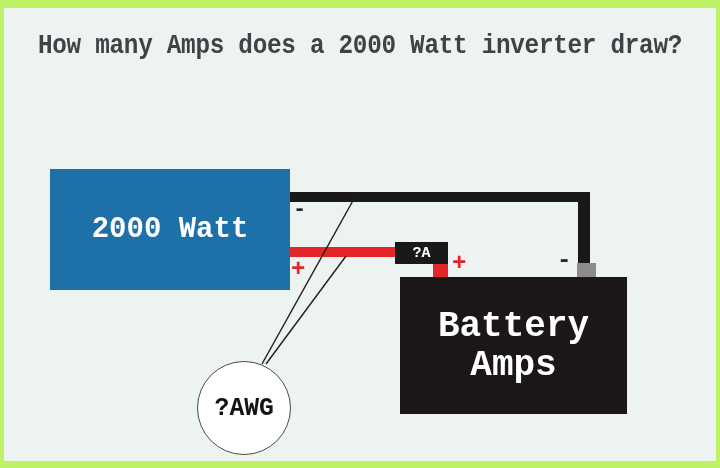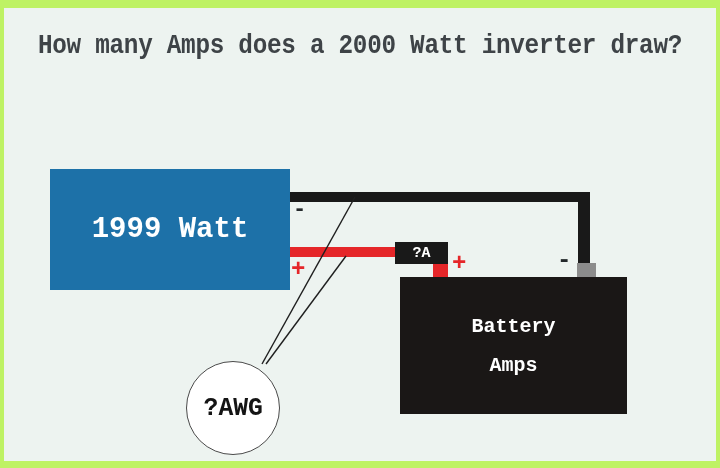--- a/index.html
+++ b/index.html
@@ -28,38 +28,38 @@
   .inverter{
     position:absolute;left:50px;top:169px;width:240px;height:121px;
     background:var(--inverter-blue,#1d71a8);
     color:#fff;font-weight:bold;font-size:29px;line-height:40px;
     display:flex;flex-direction:column;justify-content:center;align-items:center;
     text-align:center;
   }
   .battery{
     position:absolute;left:400px;top:277px;width:227px;height:137px;
     background:var(--battery-black,#1a1716);
-    color:#fff;font-weight:bold;font-size:20px;line-height:39px;
+    color:#fff;font-weight:bold;font-size:36px;line-height:39px;
     display:flex;flex-direction:column;justify-content:center;align-items:center;
     text-align:center;
   }
   .amp-box{
     position:absolute;left:395px;top:242px;width:53px;height:22px;
     background:var(--wire-black,#191919);color:#fff;
     font-size:15px;font-weight:bold;
     display:flex;align-items:center;justify-content:center;
   }
   .sign{position:absolute;font-weight:bold;line-height:1;}
   .minus-inv{left:293px;top:199px;font-size:22px;color:#23282b;}
   .plus-inv{left:291px;top:258px;font-size:24px;color:var(--wire-red,#e52629);}
   .plus-bat{left:452px;top:252px;font-size:24px;color:var(--wire-red,#e52629);}
   .minus-bat{left:557px;top:249px;font-size:24px;color:#23282b;}
   .callout-lines{position:absolute;left:0;top:0;width:720px;height:468px;pointer-events:none;}
   .awg-circle{
-    position:absolute;left:186px;top:361px;width:94px;height:94px;
+    position:absolute;left:197px;top:361px;width:94px;height:94px;
     background:#fff;border:1px solid #4a4a4a;border-radius:50%;
     display:flex;align-items:center;justify-content:center;
     box-sizing:border-box;
   }
   .awg-circle span{
     font-size:26px;font-weight:bold;color:#141414;
     transform:scaleX(.95);white-space:nowrap;
   }
 </style>
 </head>
@@ -75,21 +75,21 @@
   <div class="terminal"></div>
   <div class="wire wire-pos-h"></div>
   <div class="wire wire-pos-v"></div>
 
   <svg class="callout-lines" viewBox="0 0 720 468">
     <line x1="262" y1="364" x2="355" y2="197" stroke="#1f1f1f" stroke-width="1.4"></line>
     <line x1="266" y1="364" x2="346" y2="256" stroke="#1f1f1f" stroke-width="1.4"></line>
   </svg>
 
   <div class="inverter">
-    <div>1999 Watt</div>
+    <div>2000 Watt</div>
   </div>
 
   <div class="battery">
     <div>Battery</div>
     <div>Amps</div>
   </div>
 
   <div class="amp-box">?A</div>
 
   <div class="sign minus-inv">-</div>

